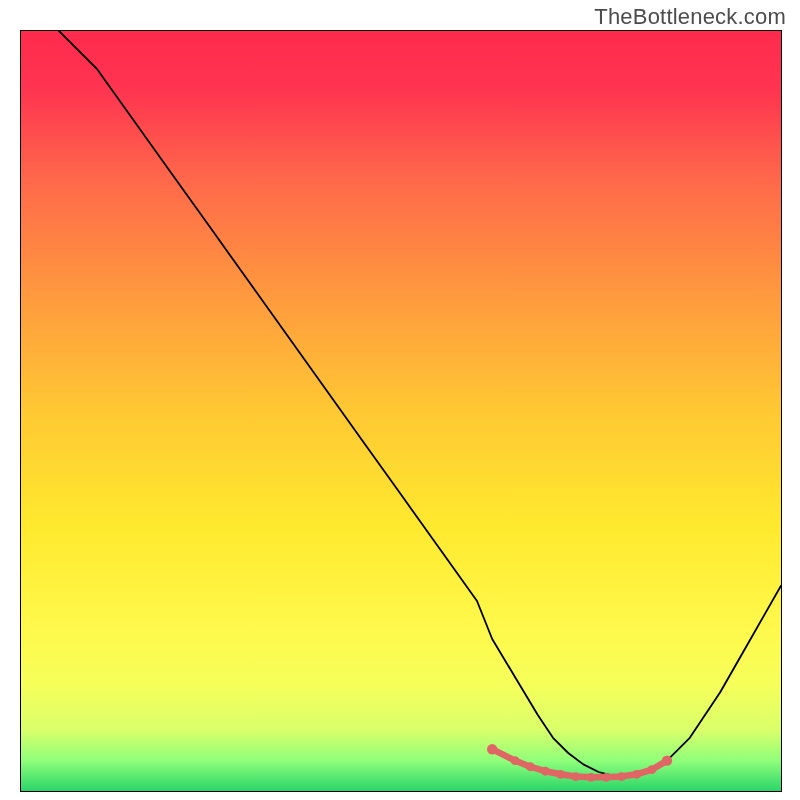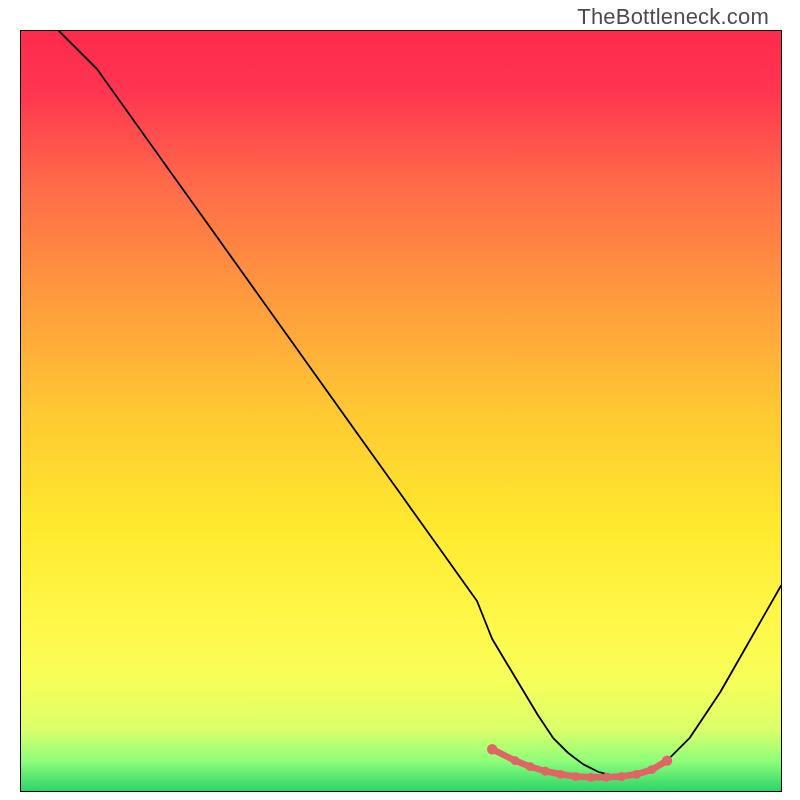--- a/index.html
+++ b/index.html
@@ -12,21 +12,21 @@
     overflow: hidden;
   }
   .stage {
     position: relative;
     width: 800px;
     height: 800px;
   }
   .watermark {
     position: absolute;
     top: 4px;
-    right: 31px;
+    right: 14px;
     font-size: 22px;
     font-weight: 500;
     color: #4c4c4c;
     letter-spacing: 0.2px;
     z-index: 10;
   }
   .plot-wrap {
     position: absolute;
     left: 20px;
     top: 30px;

